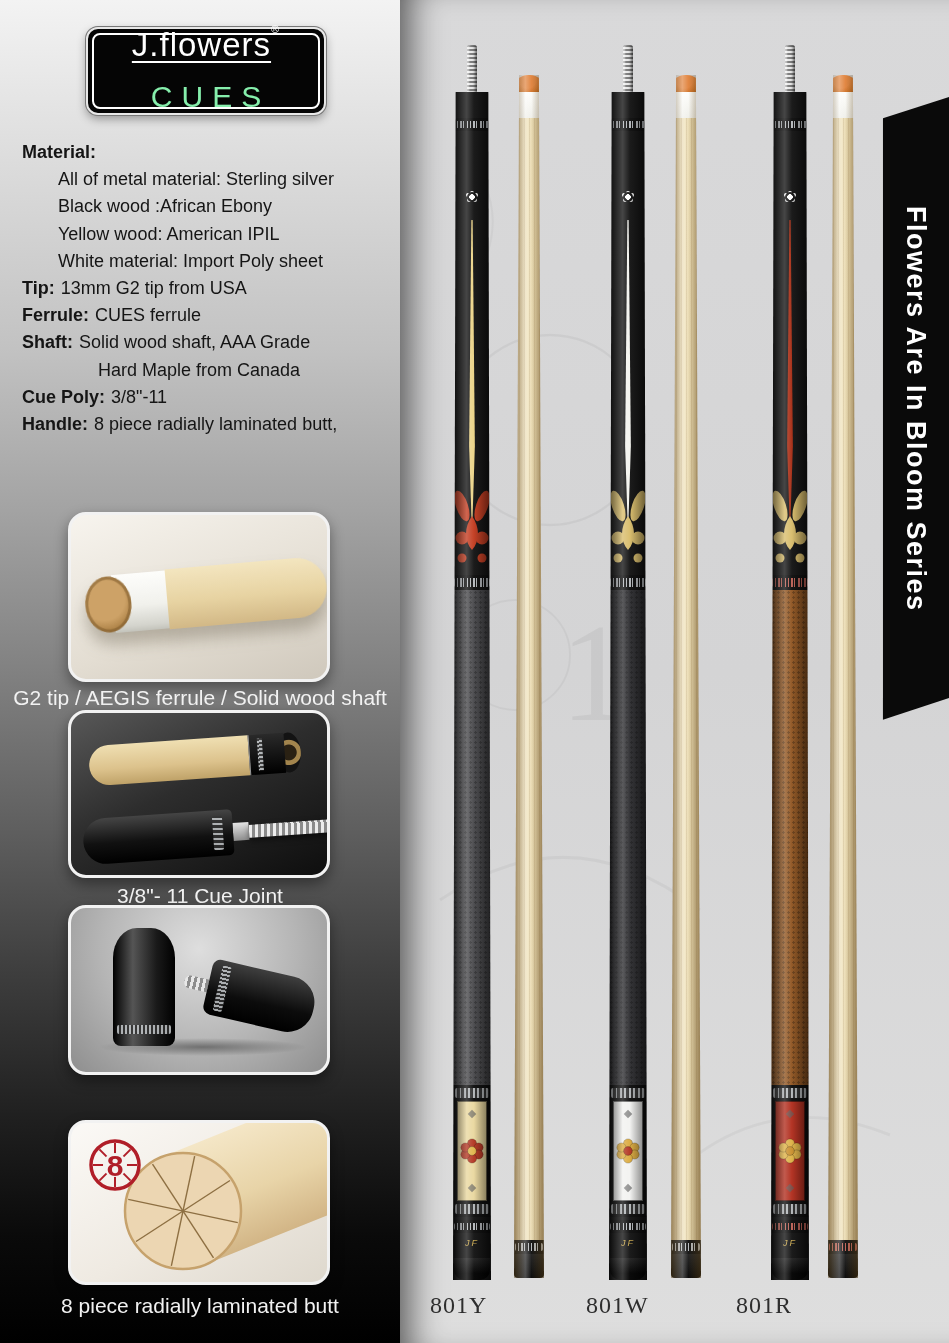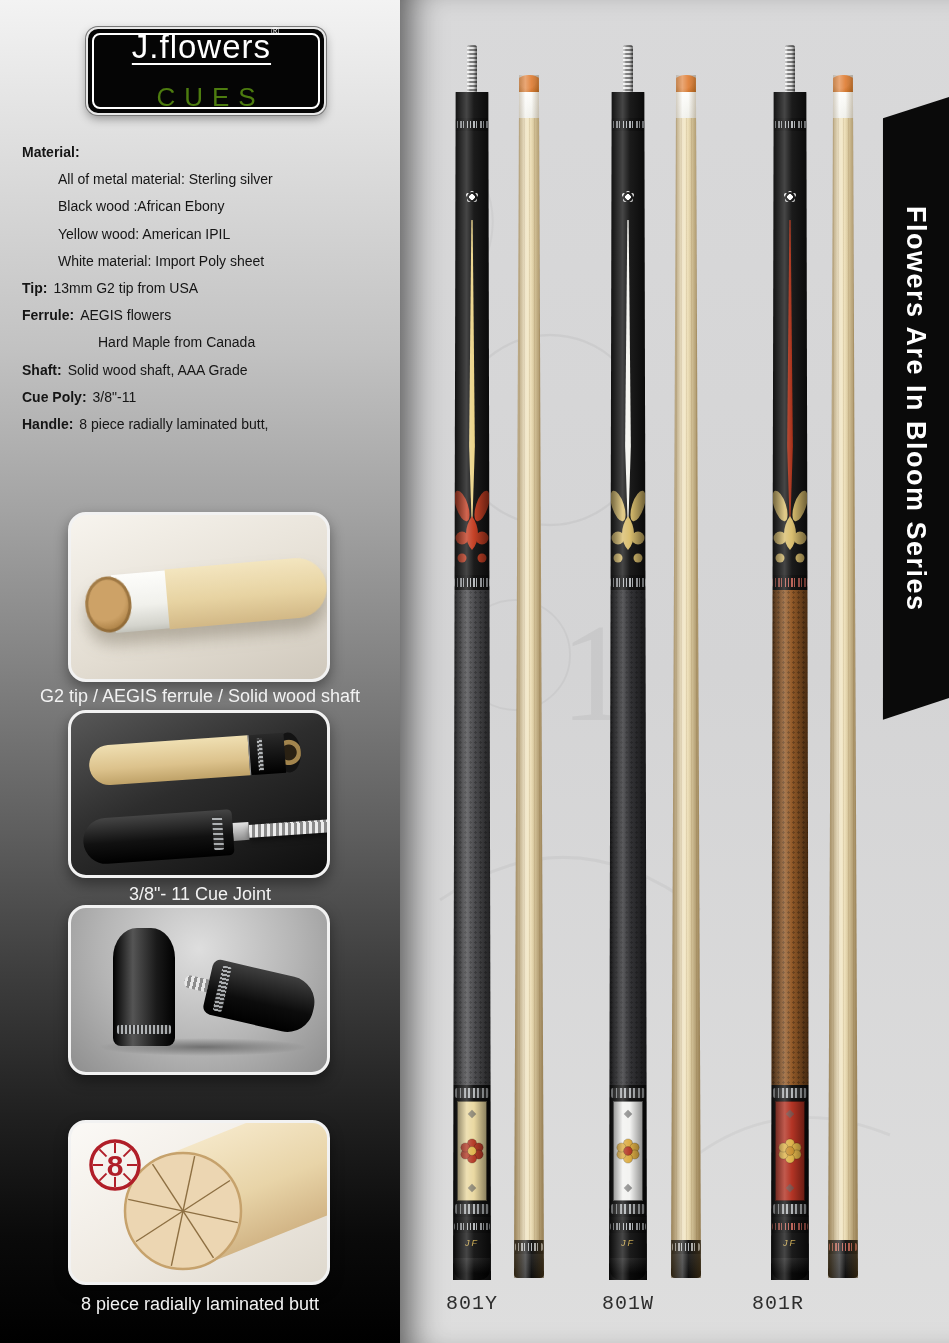--- a/index.html
+++ b/index.html
@@ -11,31 +11,31 @@
     background:linear-gradient(180deg,#f3f3f3 0%,#dcdcdc 12%,#c2c2c2 26%,#a3a3a3 38%,#818181 50%,#5e5e5e 62%,#3c3c3c 73%,#202020 83%,#0a0a0a 92%,#000 100%); }
 
   .logo { position:absolute; left:86px; top:27px; width:240px; height:88px;
     background:#050505; border:2px solid #e8e8e8; border-radius:12px; padding:4px;
     box-shadow:0 0 0 1px #777, 0 4px 10px rgba(0,0,0,.35); }
   .logo-inner { width:100%; height:100%; border:2px solid #fff; border-radius:8px;
     display:flex; flex-direction:column; align-items:center; justify-content:center; background:#050505; }
   .logo-name { color:#fff; font-size:33px; letter-spacing:1px; line-height:1;
     text-decoration:underline; text-underline-offset:5px; text-decoration-thickness:2px; }
   .logo-name .reg { font-size:11px; vertical-align:top; text-decoration:none; display:inline-block; transform:translateY(-4px); }
-  .logo-sub { color:#4d7c0f; font-size:26px; letter-spacing:9px; margin-top:19px; text-indent:9px; }
-
-  .specs { position:absolute; left:22px; top:139px; width:372px; color:#151515; font-size:14px; }
+  .logo-sub { color:#86efac; font-size:30px; letter-spacing:9px; margin-top:19px; text-indent:9px; }
+
+  .specs { position:absolute; left:22px; top:139px; width:372px; color:#151515; font-size:18px; }
   .spec-row { line-height:27.2px; white-space:nowrap; }
   .spec-row b { font-weight:bold; margin-right:6px; }
   .ind1 { padding-left:36px; }
   .ind2 { padding-left:76px; }
 
   .card { position:absolute; left:68px; width:262px; border:3px solid #f2f2f2; border-radius:18px;
     overflow:hidden; box-shadow:0 6px 14px rgba(0,0,0,.4); }
-  .caption { position:absolute; left:0; width:400px; text-align:center; color:#f2f2f2; font-size:18px; }
+  .caption { position:absolute; left:0; width:400px; text-align:center; color:#f2f2f2; font-size:21px; }
 
   
   .c1 { top:512px; height:170px; background:linear-gradient(160deg,#f7f4ee 0%,#e3ddd2 60%,#cfc8bc 100%); }
   .c1-shaft { position:absolute; left:14px; top:50px; width:242px; height:62px; display:flex; align-items:center;
     transform:rotate(-5deg); filter:drop-shadow(0 12px 8px rgba(90,80,60,.35)); }
   .c1-tip { width:46px; height:56px; border-radius:50%; z-index:2; flex:none;
     background:radial-gradient(circle at 42% 42%, #cda267 0 48%, #b0854a 70%, #8f6632 100%);
     box-shadow:inset 0 0 0 3px rgba(120,85,40,.5); }
   .c1-fer { width:54px; height:58px; margin-left:-18px; flex:none; z-index:1;
     background:linear-gradient(180deg,#fdfdfb 0%,#f1f1ec 55%,#d4d4cd 90%,#c3c3bb 100%); }
@@ -136,22 +136,22 @@
   .ferrule { position:absolute; left:0; right:0; top:17px; height:26px; background:linear-gradient(180deg,#fdfdfb,#efefe9); }
   .swood { position:absolute; left:0; right:0; top:43px; height:1122px;
     background-image:repeating-linear-gradient(90deg, rgba(130,100,50,.16) 0 1px, transparent 1px 5px),
       linear-gradient(90deg,#c9b285 0%,#f0e3bd 45%,#e3d2a6 70%,#cbb384 100%); }
   .sband { position:absolute; left:0; right:0; top:1165px; height:14px; background:#0c0c0c; }
   .sband::after { content:""; position:absolute; inset:3px 1px; border-radius:2px; opacity:.9;
     background:repeating-linear-gradient(90deg, var(--band,#c9cdd1) 0 1.5px, transparent 1.5px 3px, var(--band,#c9cdd1) 3px 4px, transparent 4px 6.5px); }
   .scollar { position:absolute; left:0; right:0; top:1179px; height:24px; border-radius:0 0 4px 4px;
     background:linear-gradient(180deg,#1c1c1c,#000); }
 
-  .code-label { position:absolute; top:1292px; width:84px; text-align:center;
-    font-family:Liberation Mono, monospace; font-size:20px; color:#2e2e2e; letter-spacing:1px; }
+  .code-label { position:absolute; top:1292px; width:84px; text-align:left;
+    font-family:Liberation Serif, serif; font-size:24px; color:#2e2e2e; letter-spacing:1px; }
   .cl1 { left:30px; } .cl2 { left:186px; } .cl3 { left:336px; }
 
   
   .banner { position:absolute; left:880px; top:95px; width:69px; height:628px; background:var(--banner_bg,#0a0a0a);
     clip-path:polygon(4.3% 3.7%, 100% 0.3%, 100% 96%, 4.3% 99.5%); display:flex; align-items:center; justify-content:center; }
   .banner-text { writing-mode:vertical-rl; color:var(--banner_fg,#fff); font-size:27px; font-weight:bold;
     letter-spacing:1.5px; white-space:nowrap; transform:translateX(1px); }
 </style>
 </head>
 <body>
@@ -167,23 +167,23 @@
       </div>
     </div>
 
     <div class="specs">
       <div class="spec-row"><b>Material:</b><span></span></div>
       <div class="spec-row ind1"><span>All of metal material: Sterling silver</span></div>
       <div class="spec-row ind1"><span>Black wood :African Ebony</span></div>
       <div class="spec-row ind1"><span>Yellow wood: American IPIL</span></div>
       <div class="spec-row ind1"><span>White material: Import Poly sheet</span></div>
       <div class="spec-row"><b>Tip:</b><span>13mm G2 tip from USA</span></div>
-      <div class="spec-row"><b>Ferrule:</b><span>AEGIS flowers</span></div>
+      <div class="spec-row"><b>Ferrule:</b><span>CUES ferrule</span></div>
+      <div class="spec-row"><b>Shaft:</b><span>Solid wood shaft, AAA Grade</span></div>
       <div class="spec-row ind2"><span>Hard Maple from Canada</span></div>
-      <div class="spec-row"><b>Shaft:</b><span>Solid wood shaft, AAA Grade</span></div>
       <div class="spec-row"><b>Cue Poly:</b><span>3/8"-11</span></div>
       <div class="spec-row"><b>Handle:</b><span>8 piece radially laminated butt,</span></div>
     </div>
 
     <div class="card c1">
       <div class="c1-shaft">
         <div class="c1-tip"></div>
         <div class="c1-fer"></div>
         <div class="c1-wood"></div>
       </div>

